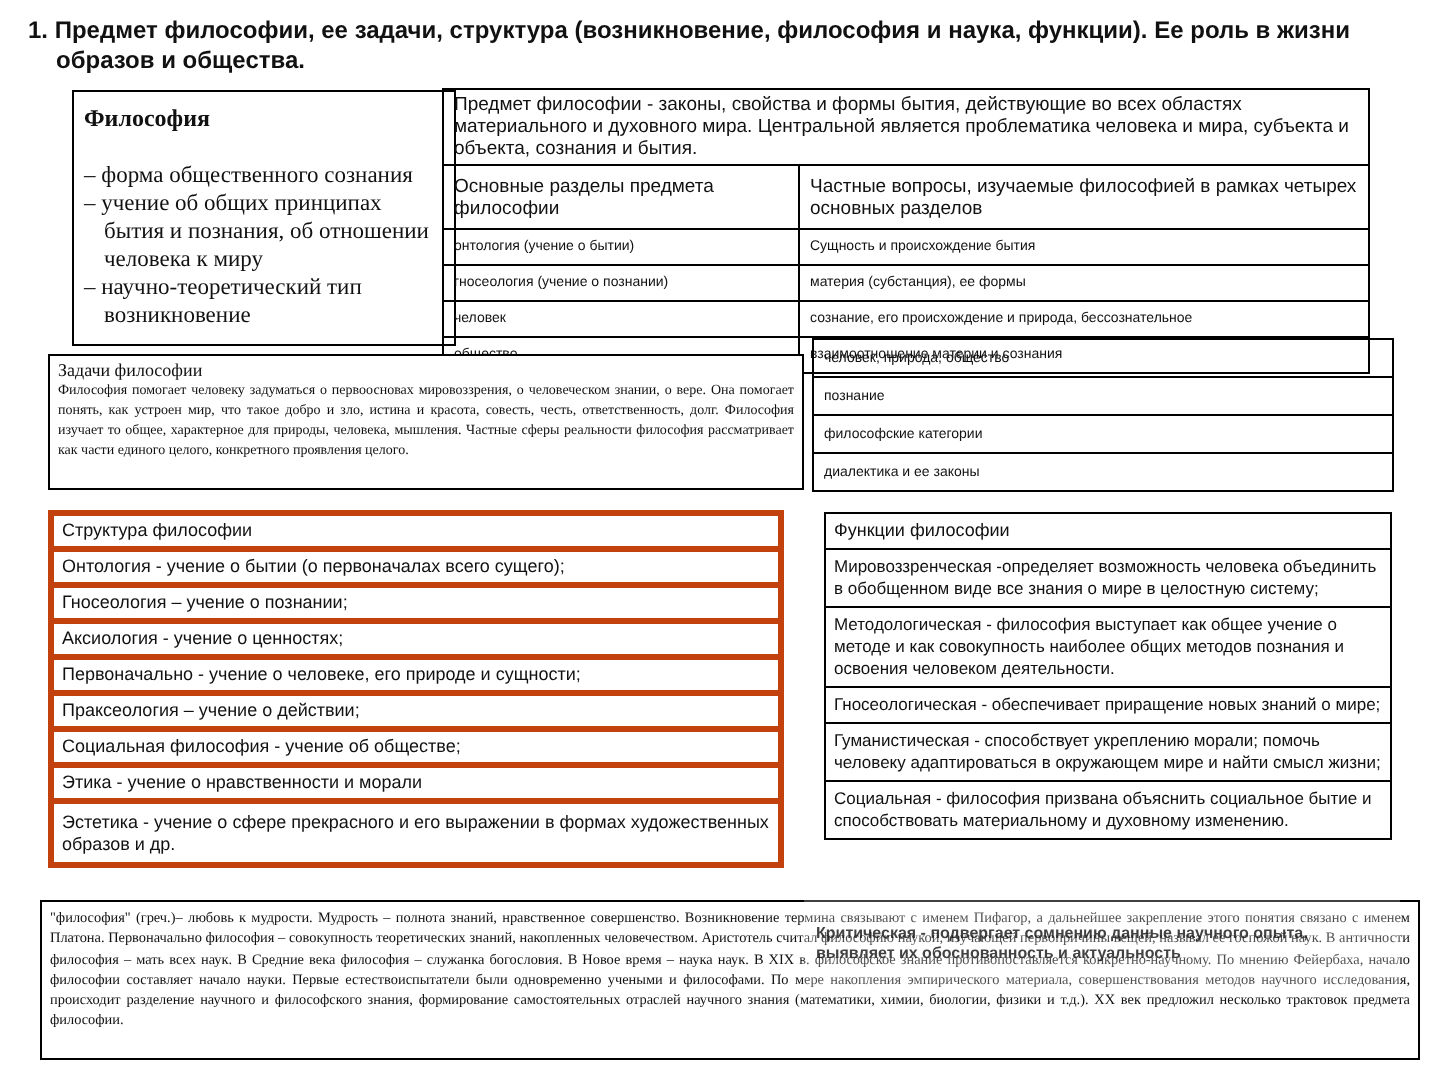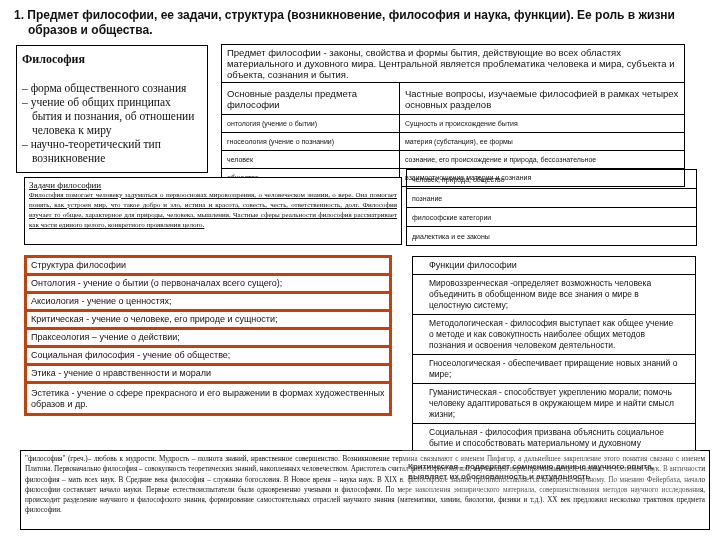--- a/index.html
+++ b/index.html
@@ -3,42 +3,42 @@
 <meta charset="utf-8">
 <style>
   * { box-sizing: border-box; margin: 0; padding: 0; }
   body { width: 720px; height: 540px; background: #ffffff; position: relative; overflow: hidden; font-family: "Liberation Sans", sans-serif; color: #111; }
   .abs { position: absolute; }
   .title { left: 14px; top: 8px; width: 700px; font-size: 12px; font-weight: bold; line-height: 15px; }
   .title .l2 { padding-left: 14px; display: block; }
   .box { border: 1px solid #000; background: #fff; }
   .serif { font-family: "Liberation Serif", serif; }
   
-  .phil { left: 16px; top: 45px; width: 192px; height: 128px; padding: 6px 5px; }
+  .phil { left: 36px; top: 45px; width: 192px; height: 128px; padding: 6px 5px; }
   .phil .hd { font-weight: bold; font-size: 12px; margin-bottom: 14px; }
   .phil .it { font-size: 11.5px; line-height: 14px; font-family: Liberation Serif, serif; }
   .phil .it .ind { padding-left: 10px; display: block; }
   
   .rtab { left: 221px; top: 44px; width: 464px; border-collapse: collapse; font-size: 9px; }
   .rtab td { border: 1px solid #000; padding: 2px 5px; vertical-align: middle; line-height: 11px; }
   .rtab .big { font-size: 9.5px; }
   .rtab .small { font-size: 7px; height: 18px; }
   
   .rcol { left: 406px; top: 169px; width: 291px; border-collapse: collapse; font-size: 7px; }
   .rcol td { border: 1px solid #000; padding: 2px 5px; height: 19px; vertical-align: middle; }
   
-  .tasks { left: 24px; top: 177px; width: 378px; height: 68px; padding: 2px 4px; text-decoration: underline; }
+  .tasks { left: 24px; top: 177px; width: 378px; height: 68px; padding: 2px 4px; }
   .tasks .hd { font-size: 9px; }
   .tasks .tx { font-size: 7px; line-height: 10px; text-align: justify; }
   
   .stab { left: 24px; top: 255px; width: 368px; border-collapse: collapse; font-size: 9px; }
   .stab td { border: 3px solid #c2410c; padding: 2px 4px; height: 17.5px; line-height: 11px; }
   
   .ftab { left: 412px; top: 256px; width: 284px; border-collapse: collapse; font-size: 8.5px; }
-  .ftab td { border: 1px solid #000; padding: 3px 16px; line-height: 11px; }
+  .ftab td { border: 1px solid #000; padding: 3px 4px; line-height: 11px; }
   
   .bottom { left: 20px; top: 450px; width: 690px; height: 80px; padding: 3px 4px; font-size: 7.2px; line-height: 10.3px; text-align: justify; }
   .overlay { left: 402px; top: 450px; width: 298px; font-size: 8px; line-height: 10px; font-weight: bold; color: #222; opacity: .85; padding: 12px 6px; background: rgba(255,255,255,0.3); }
 </style>
 </head>
 <body>
 
 <div class="abs title">
   <span>1. Предмет философии, ее задачи, структура (возникновение, философия и наука, функции). Ее роль в жизни</span>
   <span class="l2">образов и общества.</span>
@@ -103,24 +103,27 @@
 
 <table class="abs stab">
   <tbody>
       <tr>
         <td>Структура философии</td>
       </tr>
   <tr>
         <td>Онтология - учение о бытии (о первоначалах всего сущего);</td>
       </tr>
   <tr>
+        <td>Гносеология – учение о познании;</td>
+      </tr>
+  <tr>
         <td>Аксиология - учение о ценностях;</td>
       </tr>
   <tr>
-        <td>Критическая - учение о человеке, его природе и сущности;</td>
+        <td>Первоначально - учение о человеке, его природе и сущности;</td>
       </tr>
   <tr>
         <td>Праксеология – учение о действии;</td>
       </tr>
   <tr>
         <td>Социальная философия - учение об обществе;</td>
       </tr>
   <tr>
         <td>Этика - учение о нравственности и морали</td>
       </tr>

